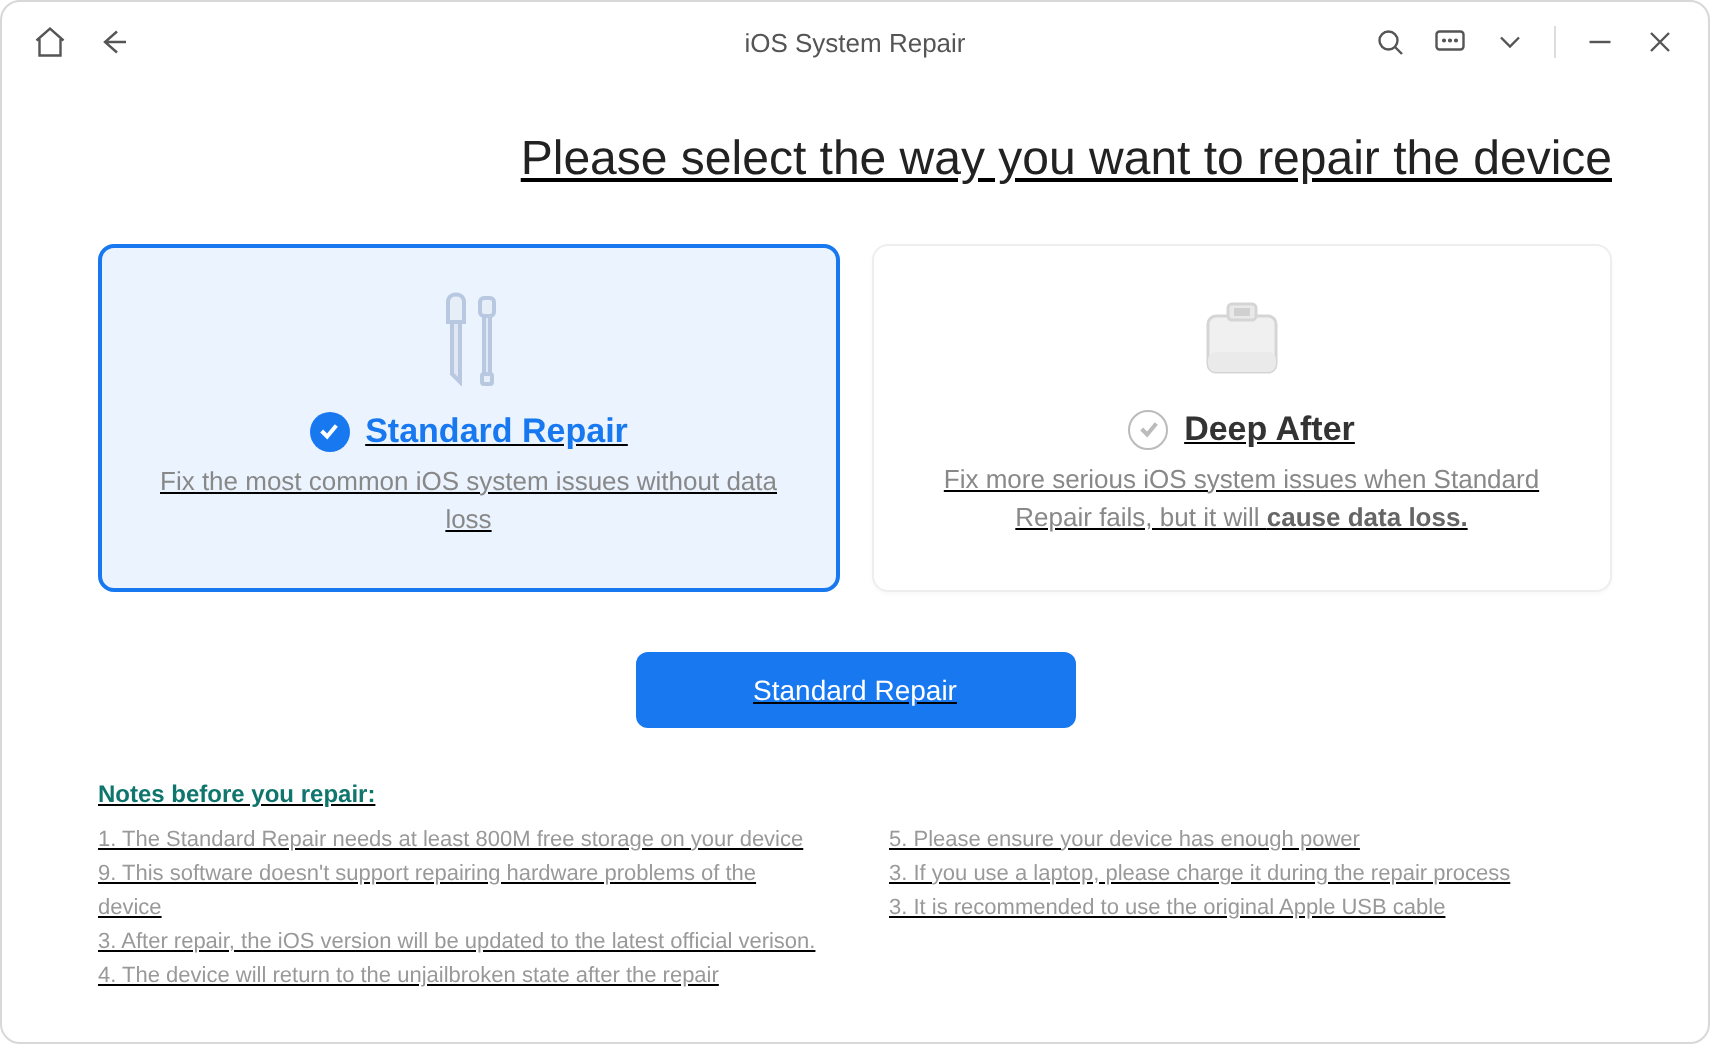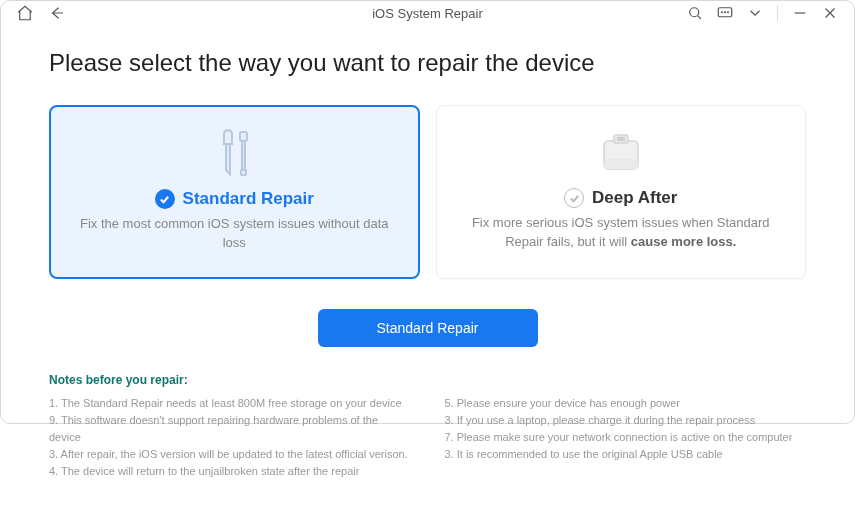--- a/index.html
+++ b/index.html
@@ -5,25 +5,26 @@
 * { margin: 0; padding: 0; box-sizing: border-box; }
 body {
   font-family: -apple-system, BlinkMacSystemFont, "Segoe UI", Arial, sans-serif;
   background: #fff;
   width: 855px;
   height: 522px;
   overflow: hidden;
 }
 .window {
   width: 855px;
-  height: 424px;
+  height: 522px;
   border: 1px solid #d8d8d8;
   border-radius: 10px;
   display: flex;
   flex-direction: column;
+  text-decoration: underline;
 }
 .titlebar {
   height: 42px;
   display: flex;
   align-items: center;
   padding: 0 12px;
   position: relative;
 }
 .tb-left { display: flex; gap: 8px; align-items: center; }
 .tb-icon {
@@ -42,21 +43,21 @@
 }
 .tb-right { margin-left: auto; display: flex; gap: 6px; align-items: center; }
 .tb-sep { width: 1px; height: 16px; background: #ddd; margin: 0 4px; }
 .content {
   flex: 1;
   padding: 24px 48px 24px 48px;
   display: flex;
   flex-direction: column;
 }
 .heading {
-  text-align: left;
+  text-align: right;
   font-size: 24px;
   font-weight: 500;
   color: #222;
   margin-bottom: 28px;
 }
 .cards {
   display: flex;
   gap: 16px;
   justify-content: center;
 }
@@ -240,40 +241,39 @@
         </div>
         <div class="card-title-row">
           <div class="check-badge outline">
             <svg viewBox="0 0 12 12">
                 <path d="M2 6 L5 9 L10 3"></path>
               </svg>
           </div>
           <div class="card-title">Deep After</div>
         </div>
         <div class="card-desc">
-          <span>Fix more serious iOS system issues when Standard Repair fails, but it will </span><span class="bold">cause more loss.</span>
+          <span>Fix more serious iOS system issues when Standard Repair fails, but it will </span><span class="bold">cause data loss.</span>
         </div>
       </div>
 
     </div>
 
     <button class="primary-btn">Standard Repair</button>
 
     <div class="notes">
       <div class="notes-title">Notes before you repair:</div>
       <div class="notes-cols">
         <ul class="notes-col">
           <li>1.  The Standard Repair needs at least 800M free storage on your device</li>
           <li>9.  This software doesn't support repairing hardware problems of the device</li>
           <li>3.  After repair, the iOS version will be updated to the latest official verison.</li>
           <li>4.  The device will return to the unjailbroken state after the repair</li>
         </ul>
         <ul class="notes-col">
           <li>5.  Please ensure your device has enough power</li>
           <li>3.  If you use a laptop, please charge it during the repair process</li>
-          <li>7.  Please make sure your network connection is active on the computer</li>
           <li>3.  It is recommended to use the original Apple USB cable</li>
         </ul>
       </div>
     </div>
 
   </div>
 </div>
 
 </body></html>

